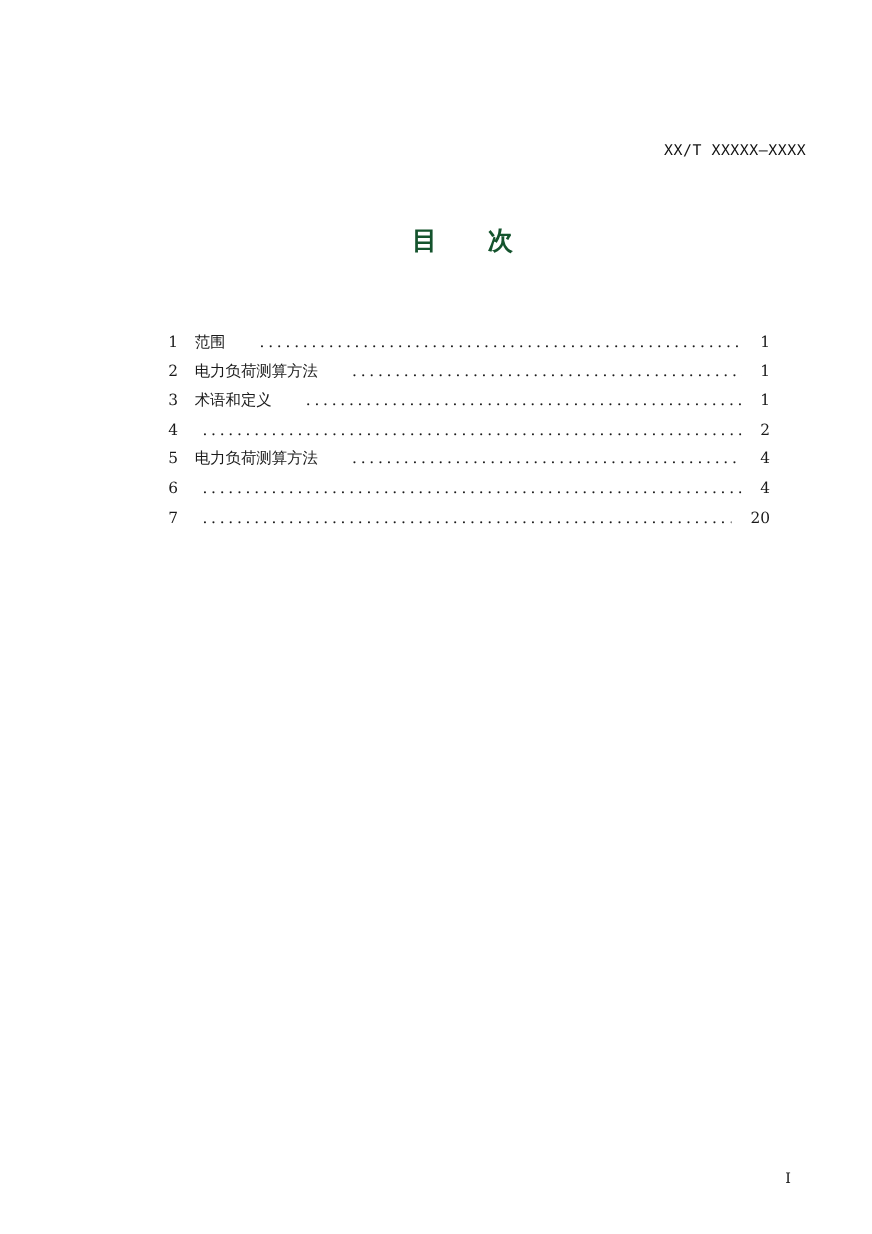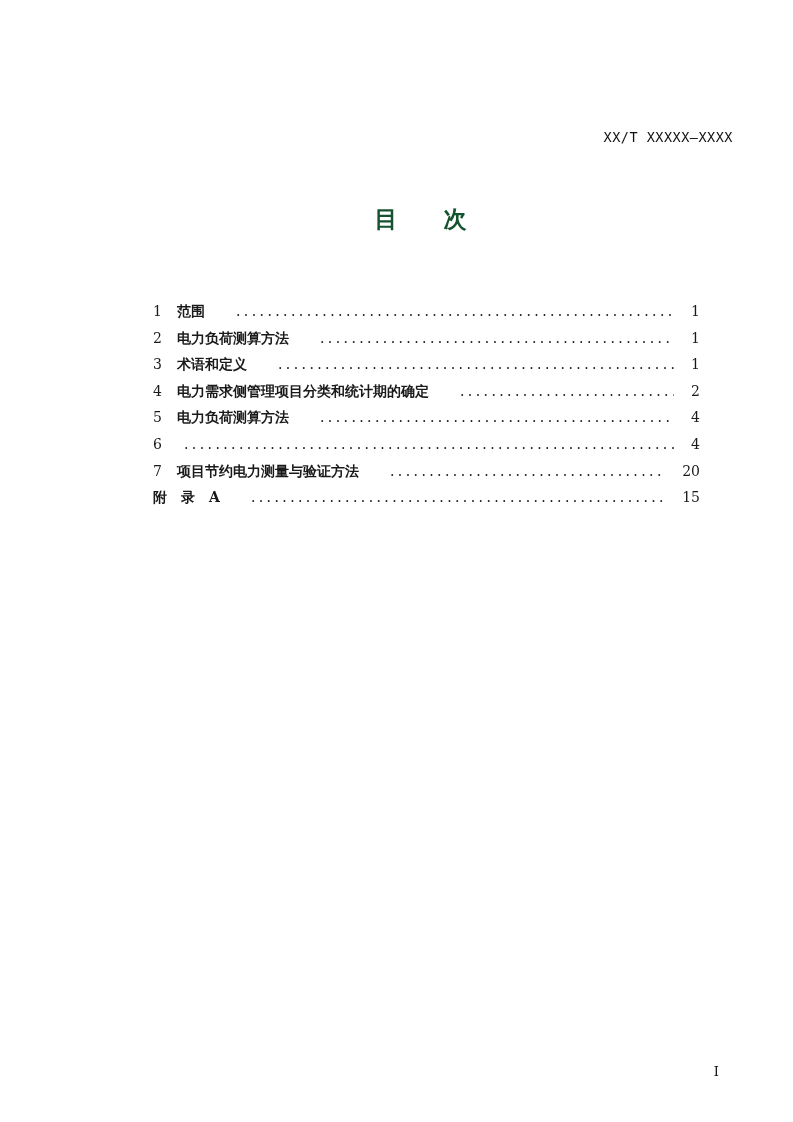--- a/index.html
+++ b/index.html
@@ -51,21 +51,21 @@
     height: 26.6px;
     line-height: 26.6px;
   }
   .toc-num {
     display: inline-block;
     width: 21px;
     flex: none;
     white-space: pre;
   }
   .toc-num:empty { display: none; }
-  .toc-label { flex: none; white-space: pre; font-weight: bold; }
+  .toc-label { flex: none; white-space: pre; }
   .toc-leader {
     flex: 1;
     overflow: hidden;
     white-space: nowrap;
     margin: 0 5px 0 7px;
   }
   .toc-leader::after {
     content: "..........................................................................................................................................................";
     letter-spacing: 3.4px;
   }
@@ -110,48 +110,41 @@
 
     <div class="toc-row">
       <span class="toc-num">3</span>
         <span class="toc-label">术语和定义</span>
         <span class="toc-leader"></span>
         <span class="toc-page">1</span>
     </div>
 
     <div class="toc-row">
       <span class="toc-num">4</span>
-        <span class="toc-label">电力需求侧管理项目分类和统计期的确定</span>
         <span class="toc-leader"></span>
         <span class="toc-page">2</span>
     </div>
 
     <div class="toc-row">
       <span class="toc-num">5</span>
         <span class="toc-label">电力负荷测算方法</span>
         <span class="toc-leader"></span>
         <span class="toc-page">4</span>
     </div>
 
     <div class="toc-row">
       <span class="toc-num">6</span>
         <span class="toc-leader"></span>
         <span class="toc-page">4</span>
     </div>
 
     <div class="toc-row">
       <span class="toc-num">7</span>
-        <span class="toc-label">项目节约电力测量与验证方法</span>
         <span class="toc-leader"></span>
         <span class="toc-page">20</span>
     </div>
 
-    <div class="toc-row">
-      <span class="toc-label">附　录　A</span>
-        <span class="toc-leader"></span>
-        <span class="toc-page">15</span>
-    </div>
 
   </div>
 
   <div class="folio">I</div>
 
 </div>
 
 </body></html>

